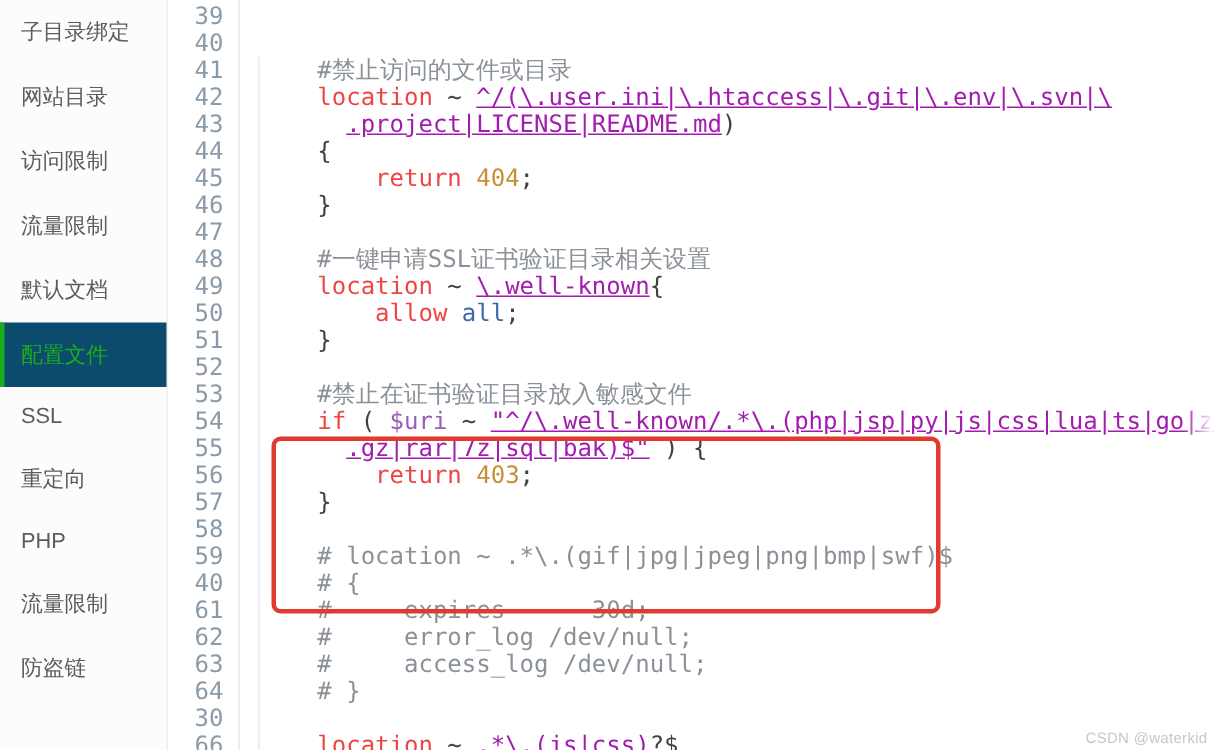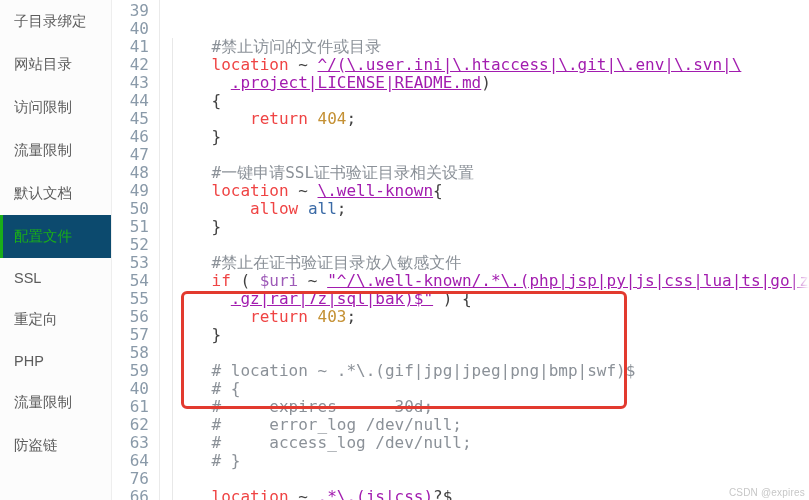--- a/index.html
+++ b/index.html
@@ -138,23 +138,23 @@
         <div>55</div>
         <div>56</div>
         <div>57</div>
         <div>58</div>
         <div>59</div>
         <div>40</div>
         <div>61</div>
         <div>62</div>
         <div>63</div>
         <div>64</div>
-        <div>76</div>
+        <div>30</div>
         <div>66</div>
       </div>
     <div class="code">
       <div class="line"><span><span class="guide"></span>&nbsp;&nbsp;&nbsp;&nbsp;</span><span class="tok-comment">#禁止访问的文件或目录</span></div><div class="line"><span><span class="guide"></span>&nbsp;&nbsp;&nbsp;&nbsp;</span><span class="tok-keyword">location</span><span class="tok-punc"> ~ </span><span class="tok-string">^/(\.user.ini|\.htaccess|\.git|\.env|\.svn|\</span></div><div class="line"><span><span class="guide"></span>&nbsp;&nbsp;&nbsp;&nbsp;</span><span>&nbsp;&nbsp;</span><span class="tok-string">.project|LICENSE|README.md</span><span class="tok-punc">)</span></div><div class="line"><span><span class="guide"></span>&nbsp;&nbsp;&nbsp;&nbsp;</span><span class="tok-punc">{</span></div><div class="line"><span><span class="guide"></span>&nbsp;&nbsp;&nbsp;&nbsp;</span><span>&nbsp;&nbsp;&nbsp;&nbsp;</span><span class="tok-keyword">return</span><span class="tok-punc"> </span><span class="tok-number">404</span><span class="tok-punc">;</span></div><div class="line"><span><span class="guide"></span>&nbsp;&nbsp;&nbsp;&nbsp;</span><span class="tok-punc">}</span></div><div class="line"><span><span class="guide"></span>&nbsp;&nbsp;&nbsp;&nbsp;</span></div><div class="line"><span><span class="guide"></span>&nbsp;&nbsp;&nbsp;&nbsp;</span><span class="tok-comment">#一键申请SSL证书验证目录相关设置</span></div><div class="line"><span><span class="guide"></span>&nbsp;&nbsp;&nbsp;&nbsp;</span><span class="tok-keyword">location</span><span class="tok-punc"> ~ </span><span class="tok-string">\.well-known</span><span class="tok-punc">{</span></div><div class="line"><span><span class="guide"></span>&nbsp;&nbsp;&nbsp;&nbsp;</span><span>&nbsp;&nbsp;&nbsp;&nbsp;</span><span class="tok-keyword">allow</span><span class="tok-punc"> </span><span class="tok-ident">all</span><span class="tok-punc">;</span></div><div class="line"><span><span class="guide"></span>&nbsp;&nbsp;&nbsp;&nbsp;</span><span class="tok-punc">}</span></div><div class="line"><span><span class="guide"></span>&nbsp;&nbsp;&nbsp;&nbsp;</span></div><div class="line"><span><span class="guide"></span>&nbsp;&nbsp;&nbsp;&nbsp;</span><span class="tok-comment">#禁止在证书验证目录放入敏感文件</span></div><div class="line"><span><span class="guide"></span>&nbsp;&nbsp;&nbsp;&nbsp;</span><span class="tok-keyword">if</span><span class="tok-punc"> ( </span><span class="tok-var">$uri</span><span class="tok-punc"> ~ </span><span class="tok-string">"^/\.well-known/.*\.(php|jsp|py|js|css|lua|ts|go|zip|tar|\</span></div><div class="line"><span><span class="guide"></span>&nbsp;&nbsp;&nbsp;&nbsp;</span><span>&nbsp;&nbsp;</span><span class="tok-string">.gz|rar|7z|sql|bak)$"</span><span class="tok-punc"> ) {</span></div><div class="line"><span><span class="guide"></span>&nbsp;&nbsp;&nbsp;&nbsp;</span><span>&nbsp;&nbsp;&nbsp;&nbsp;</span><span class="tok-keyword">return</span><span class="tok-punc"> </span><span class="tok-number">403</span><span class="tok-punc">;</span></div><div class="line"><span><span class="guide"></span>&nbsp;&nbsp;&nbsp;&nbsp;</span><span class="tok-punc">}</span></div><div class="line"><span><span class="guide"></span>&nbsp;&nbsp;&nbsp;&nbsp;</span></div><div class="line"><span><span class="guide"></span>&nbsp;&nbsp;&nbsp;&nbsp;</span><span class="tok-comment"># location ~ .*\.(gif|jpg|jpeg|png|bmp|swf)$</span></div><div class="line"><span><span class="guide"></span>&nbsp;&nbsp;&nbsp;&nbsp;</span><span class="tok-comment"># {</span></div><div class="line"><span><span class="guide"></span>&nbsp;&nbsp;&nbsp;&nbsp;</span><span class="tok-comment">#     expires      30d;</span></div><div class="line"><span><span class="guide"></span>&nbsp;&nbsp;&nbsp;&nbsp;</span><span class="tok-comment">#     error_log /dev/null;</span></div><div class="line"><span><span class="guide"></span>&nbsp;&nbsp;&nbsp;&nbsp;</span><span class="tok-comment">#     access_log /dev/null;</span></div><div class="line"><span><span class="guide"></span>&nbsp;&nbsp;&nbsp;&nbsp;</span><span class="tok-comment"># }</span></div><div class="line"><span><span class="guide"></span>&nbsp;&nbsp;&nbsp;&nbsp;</span></div><div class="line"><span><span class="guide"></span>&nbsp;&nbsp;&nbsp;&nbsp;</span><span class="tok-keyword">location</span><span class="tok-punc"> ~ </span><span class="tok-string">.*\.(js|css)</span><span class="tok-punc">?$</span></div><div class="highlight-box"></div>
     </div>
     <div class="right-fade"></div>
-    <div class="watermark">CSDN @expires</div>
+    <div class="watermark">CSDN @waterkid</div>
   </div>
 
 </div>
 
 </body></html>

